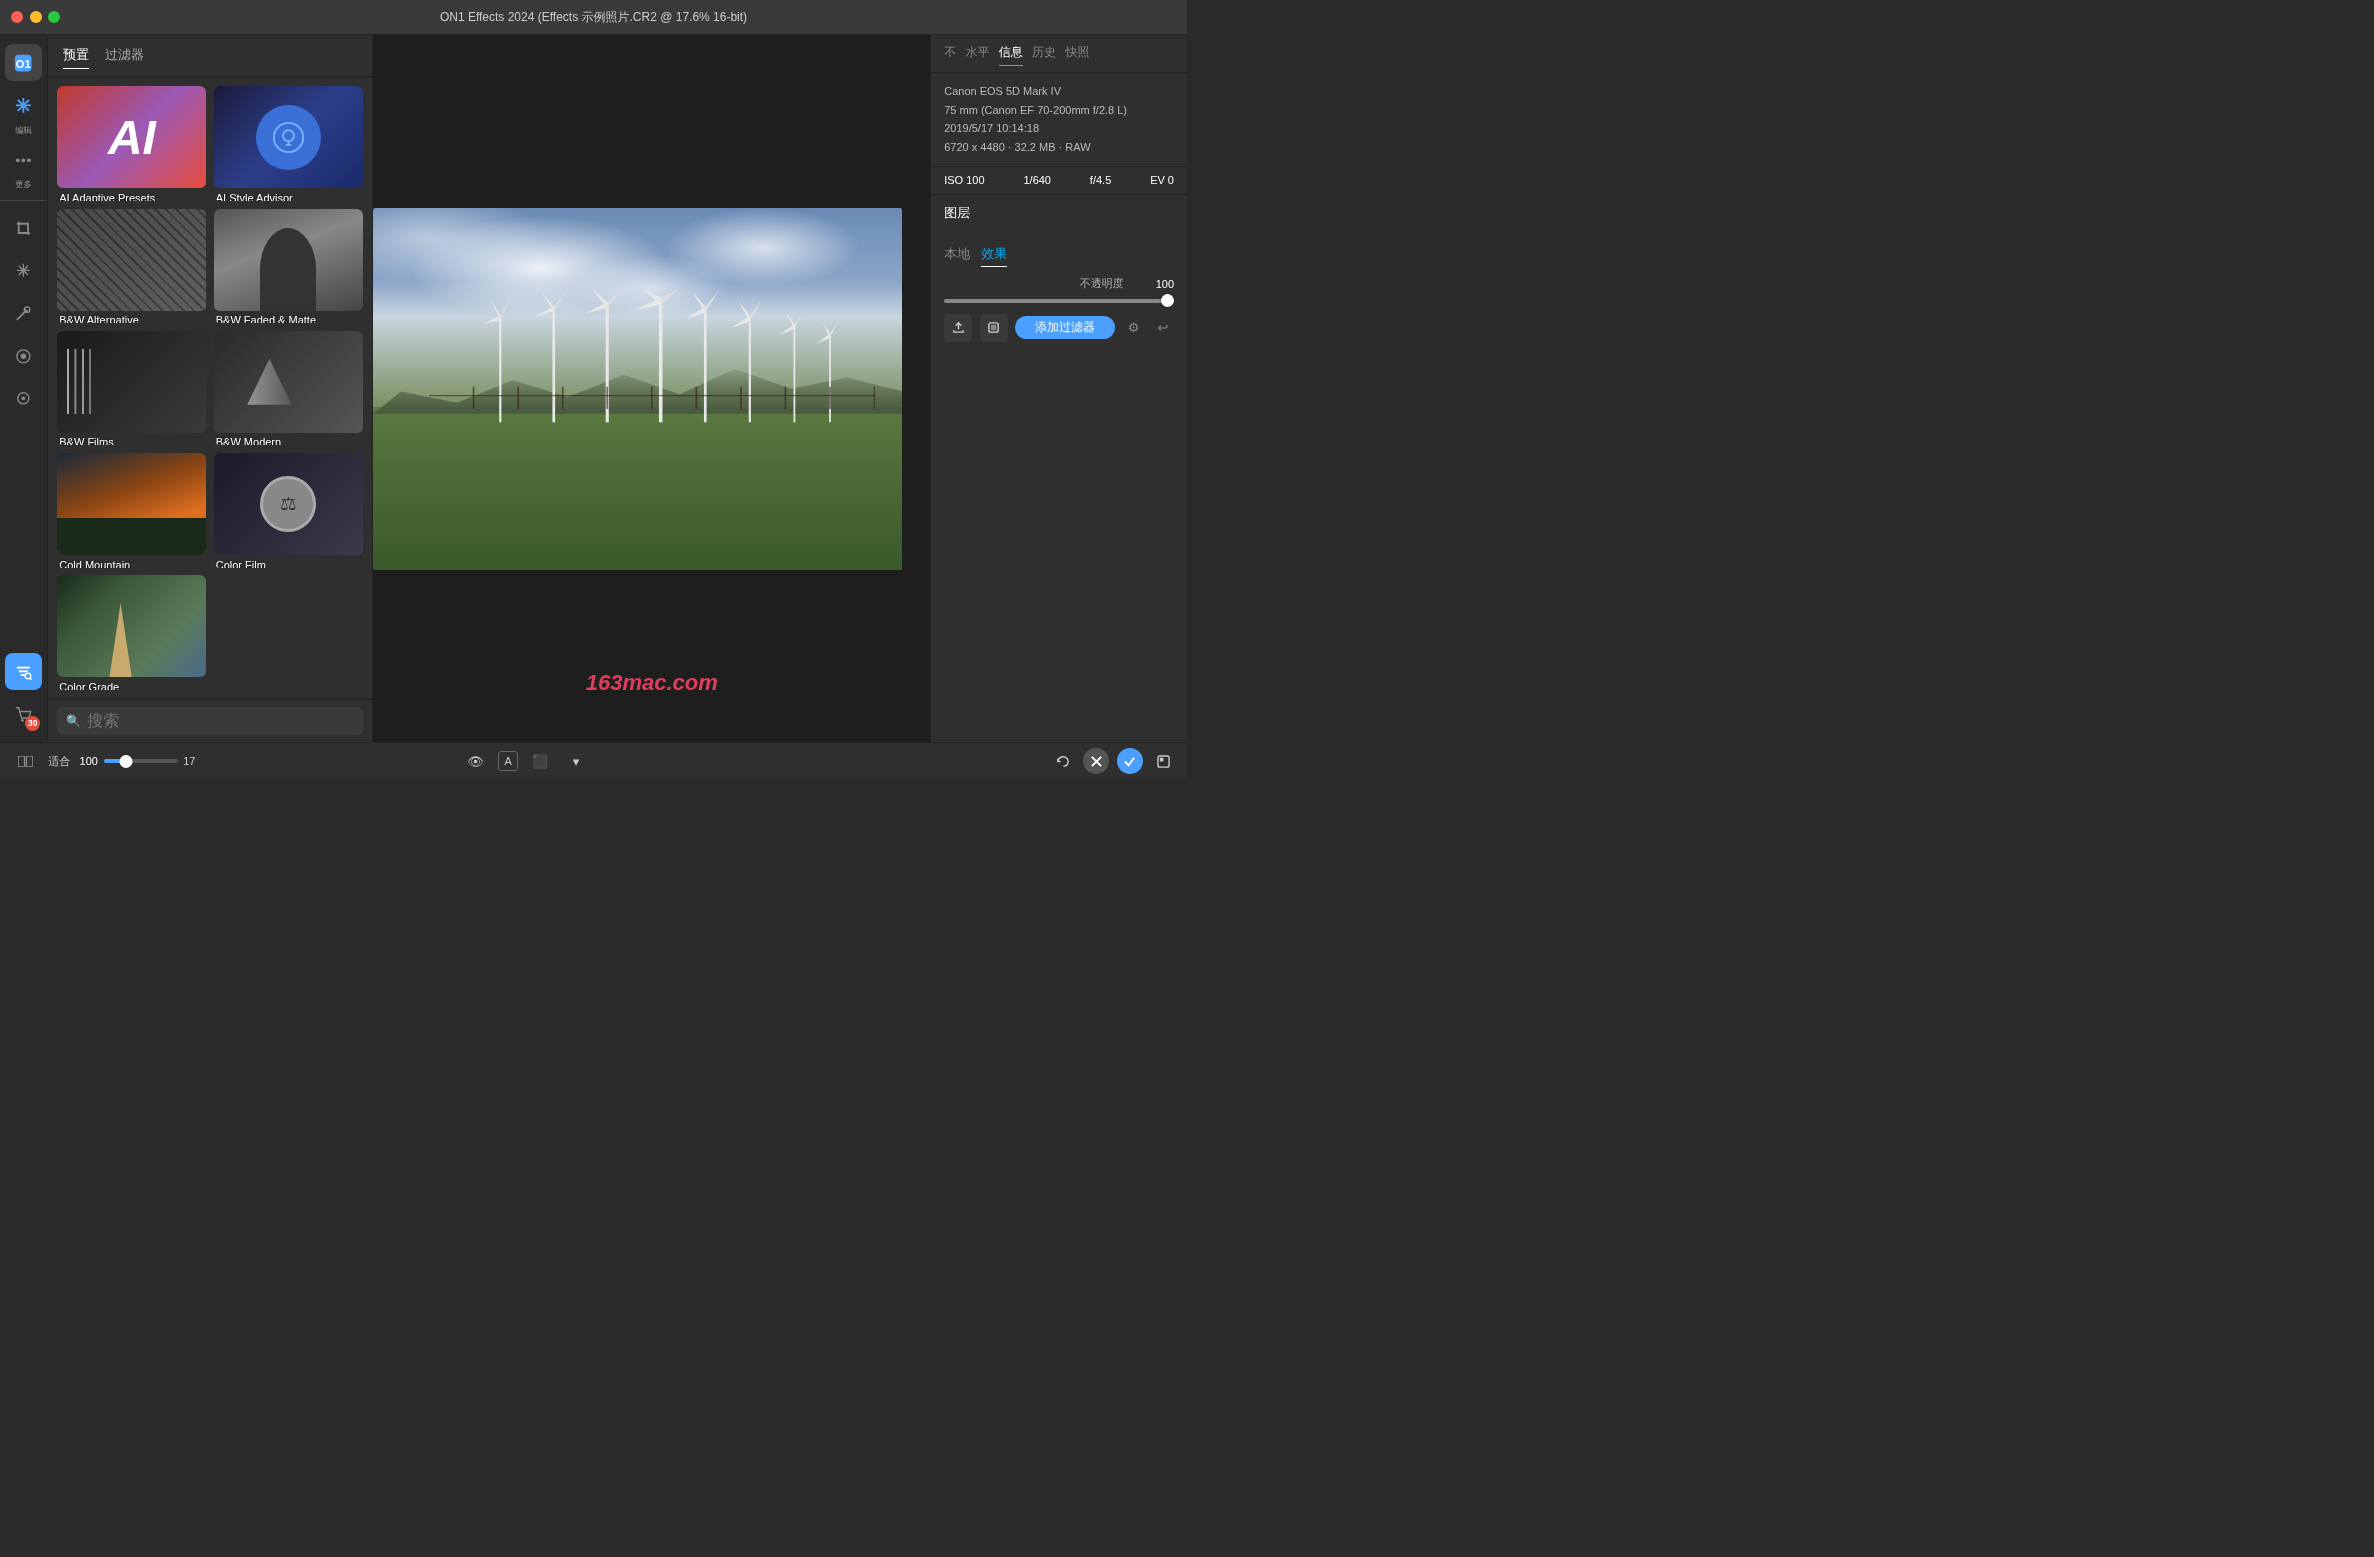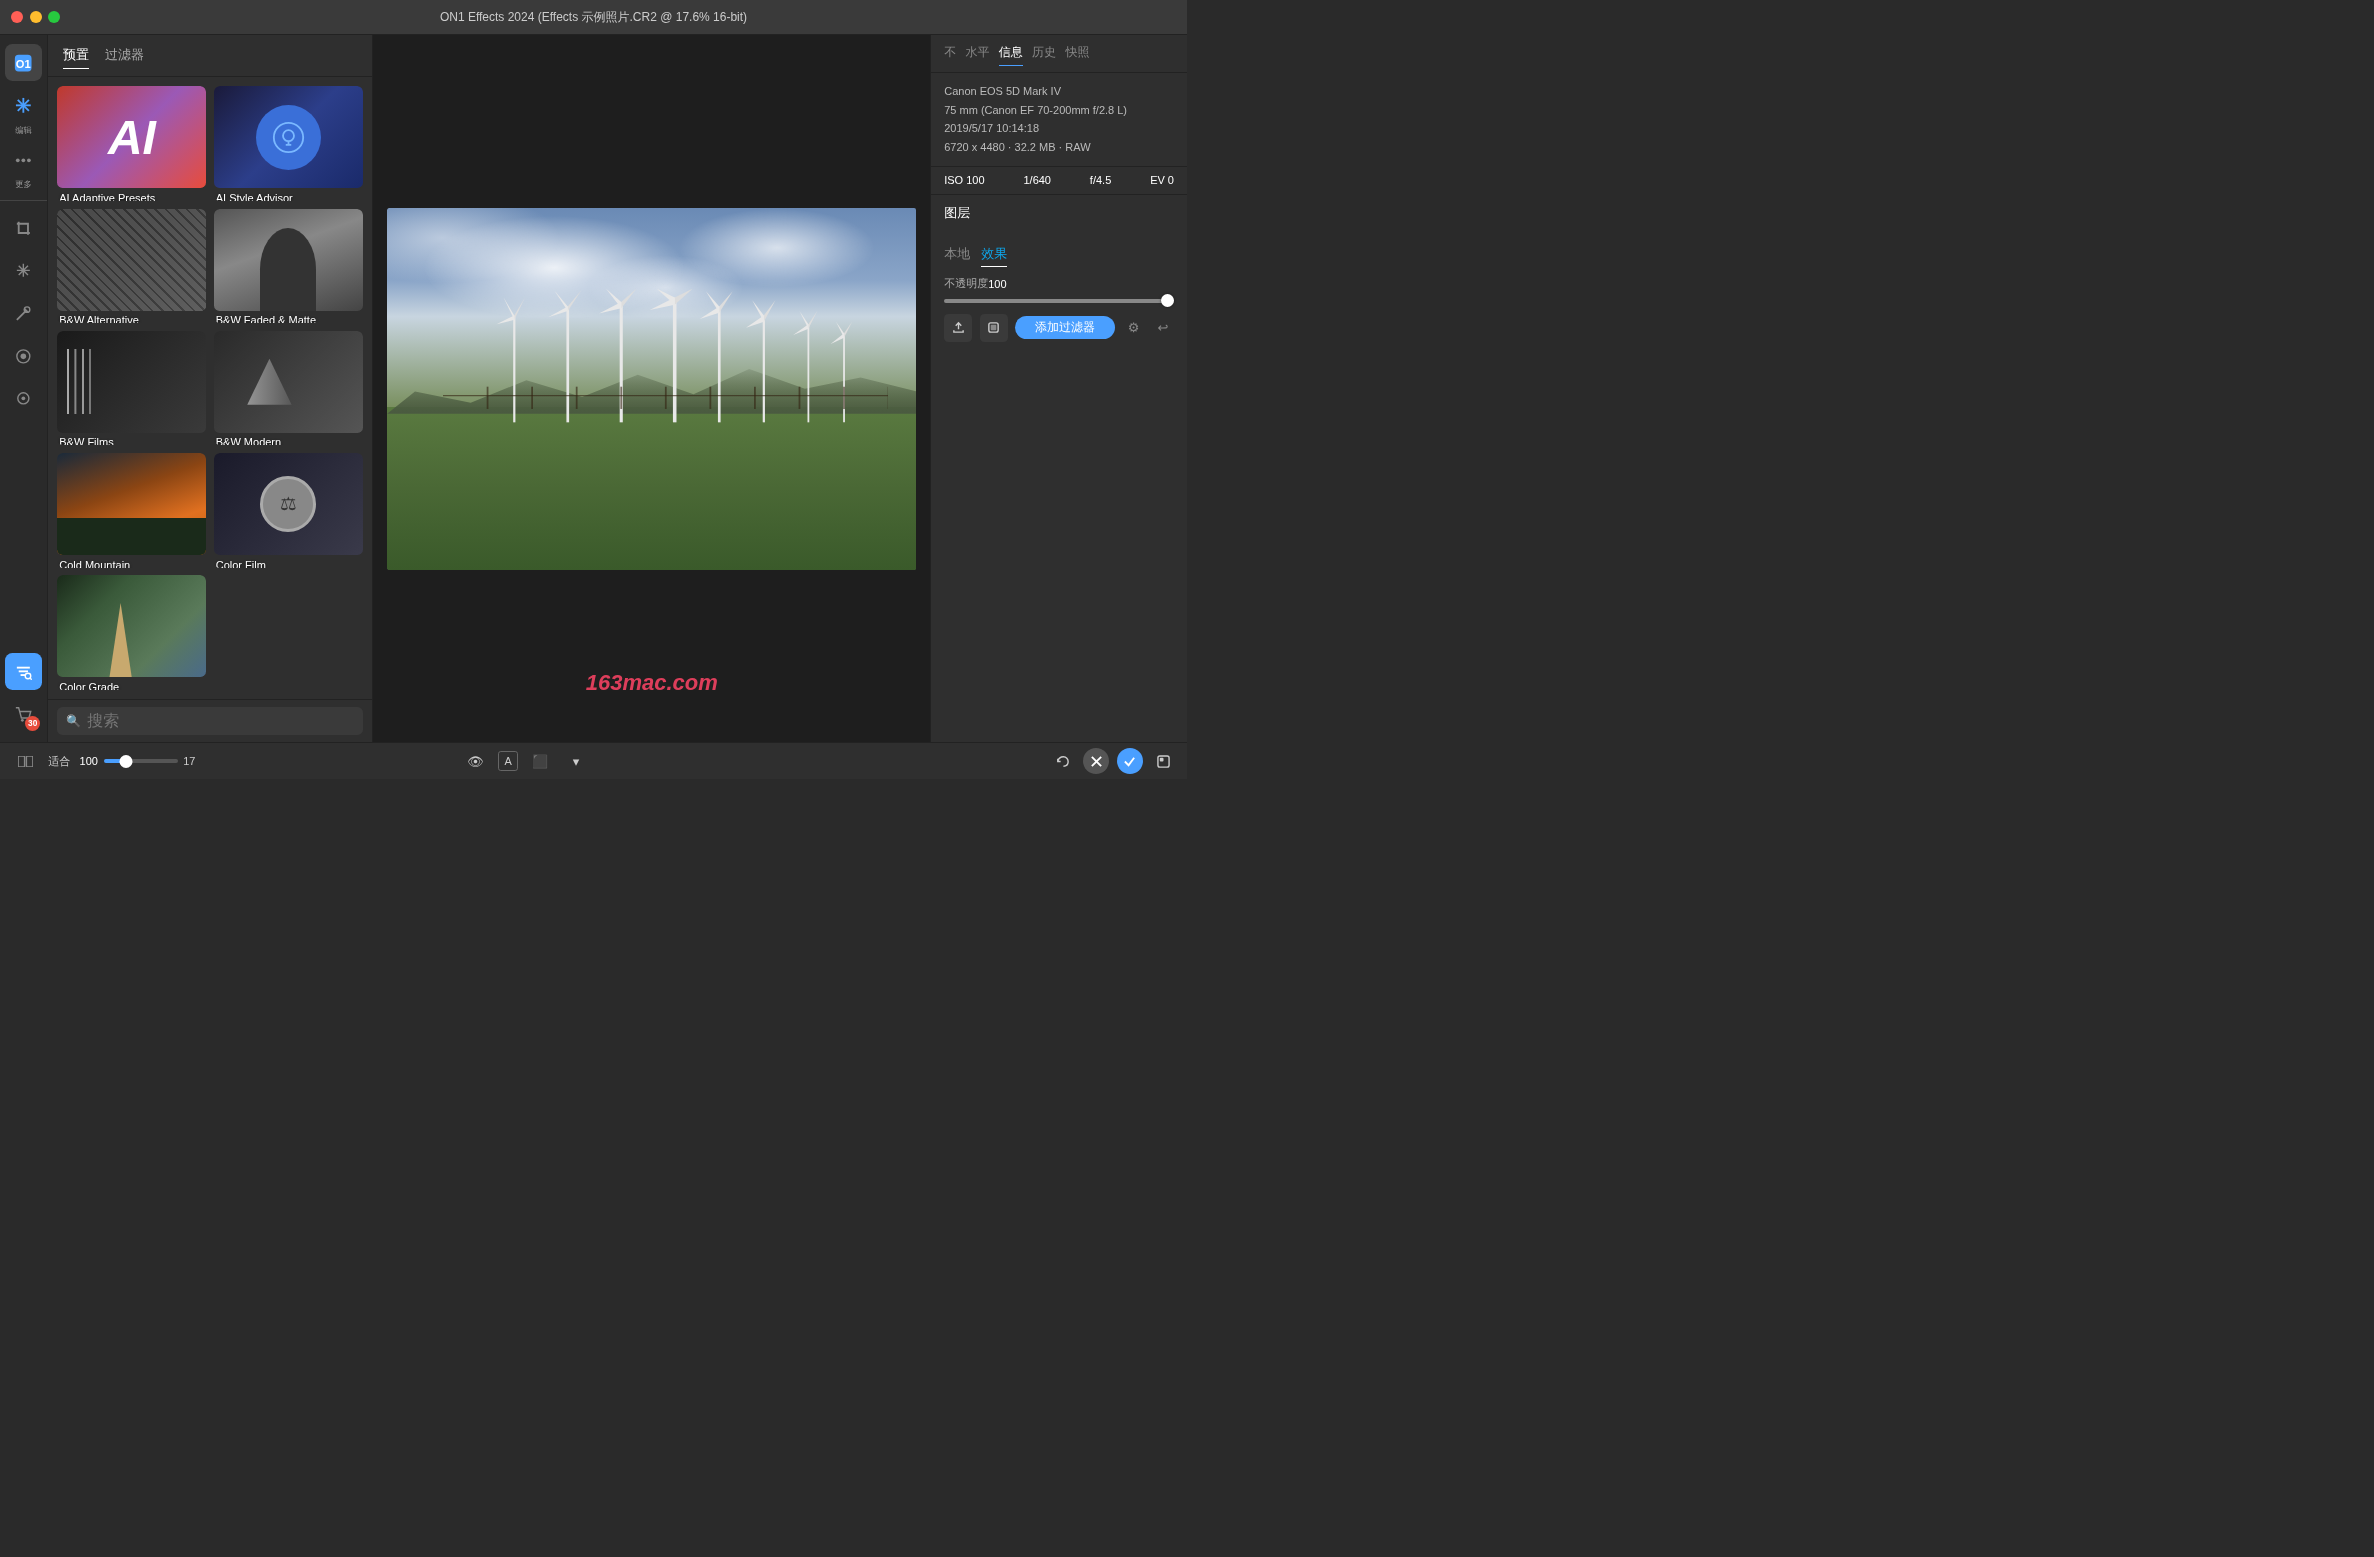--- a/index.html
+++ b/index.html
@@ -354,21 +354,20 @@
       outline: none;
       flex: 1;
     }
 
     
     .canvas-area {
       flex: 1;
       background: #1e1e1e;
       display: flex;
       align-items: center;
-      justify-content: center;
       position: relative;
     }
     .photo-canvas {
       max-width: 95%;
       max-height: 95%;
       border-radius: 1.9px;
       overflow: hidden;
     }
     .photo-windmills {
       width: 557px;
@@ -484,22 +483,23 @@
       margin-top: 16px;
     }
     .layers-tab.active {
       color: #0ea5e9;
       border-bottom: 1.9px solid #fff;
     }
 
     .opacity-row {
       display: flex;
       align-items: center;
-      justify-content: flex-start;
+      justify-content: flex-end;
       margin-bottom: 7.4px;
+      gap: 32px;
     }
     .opacity-label {
       color: #aaa;
       font-size: 11px;
     }
     .opacity-value {
       color: #fff;
       font-size: 11px;
     }
     .opacity-slider {

